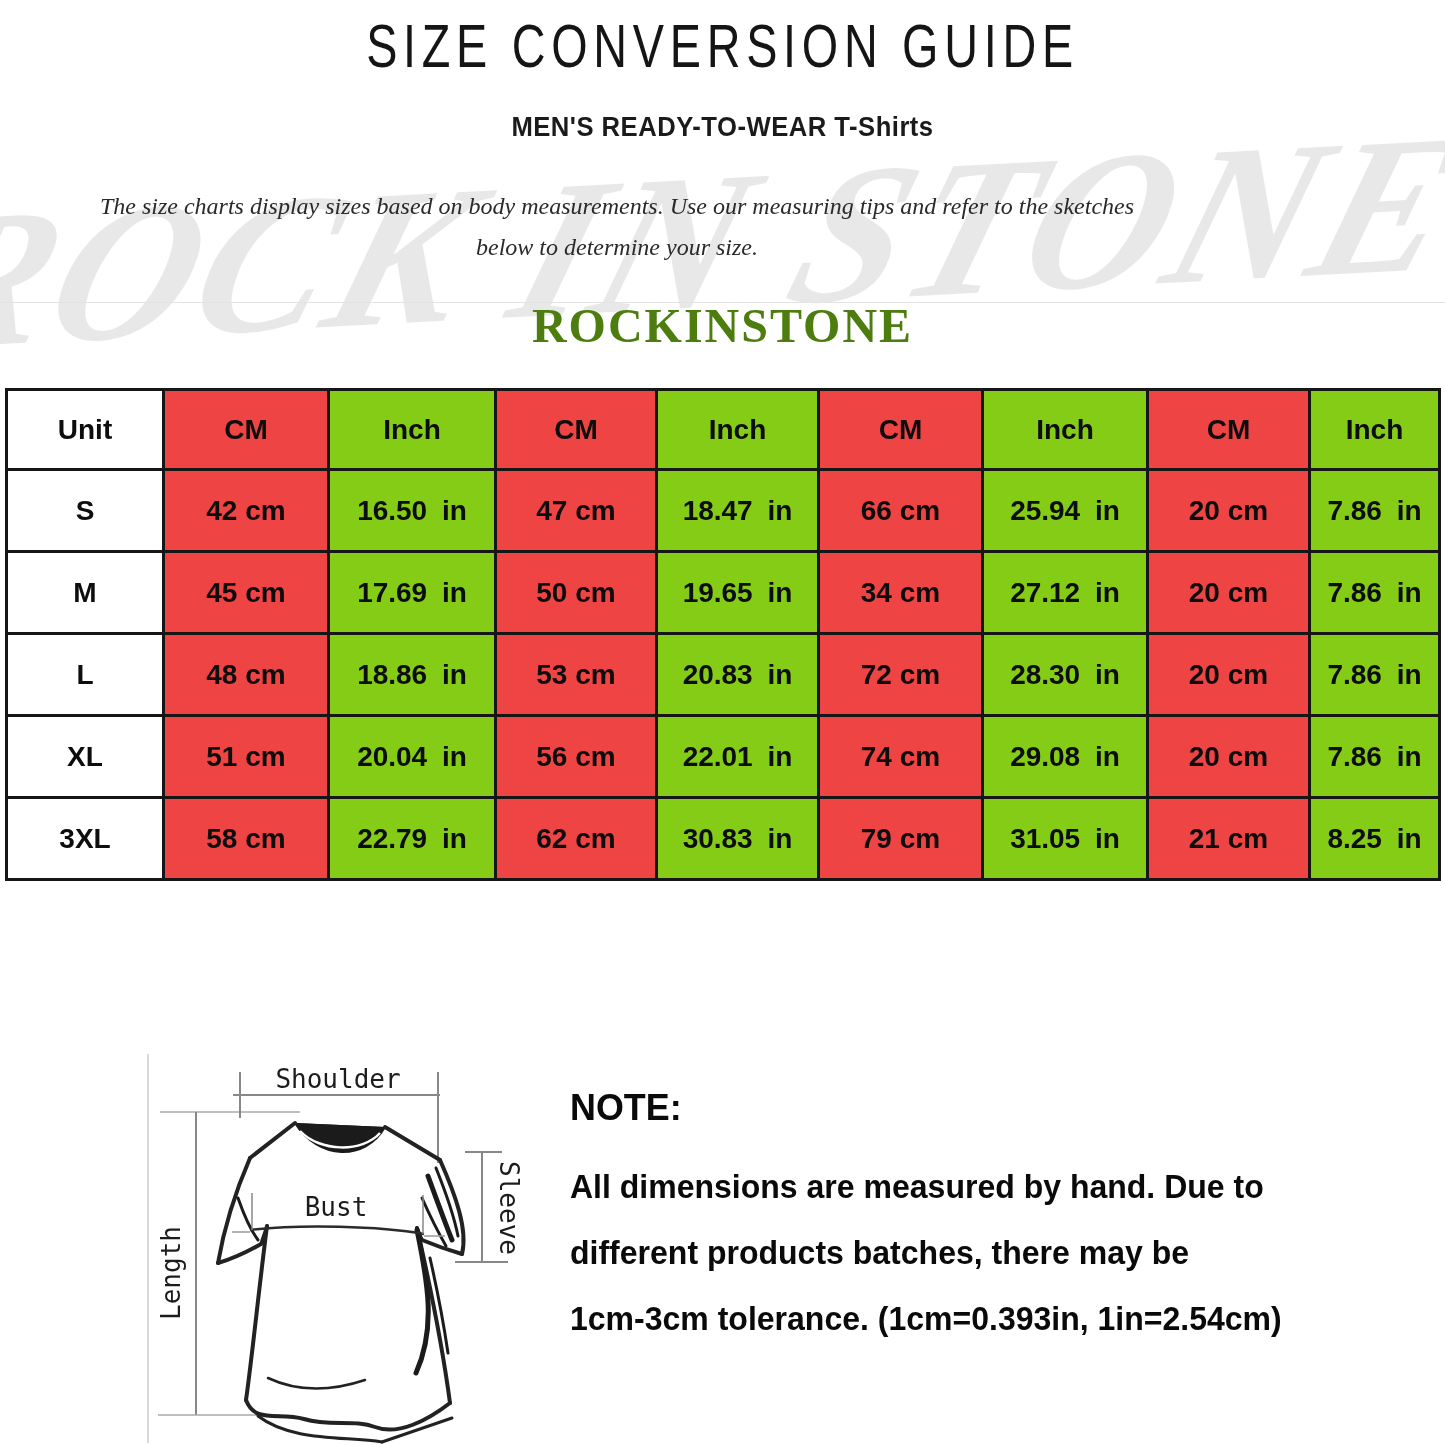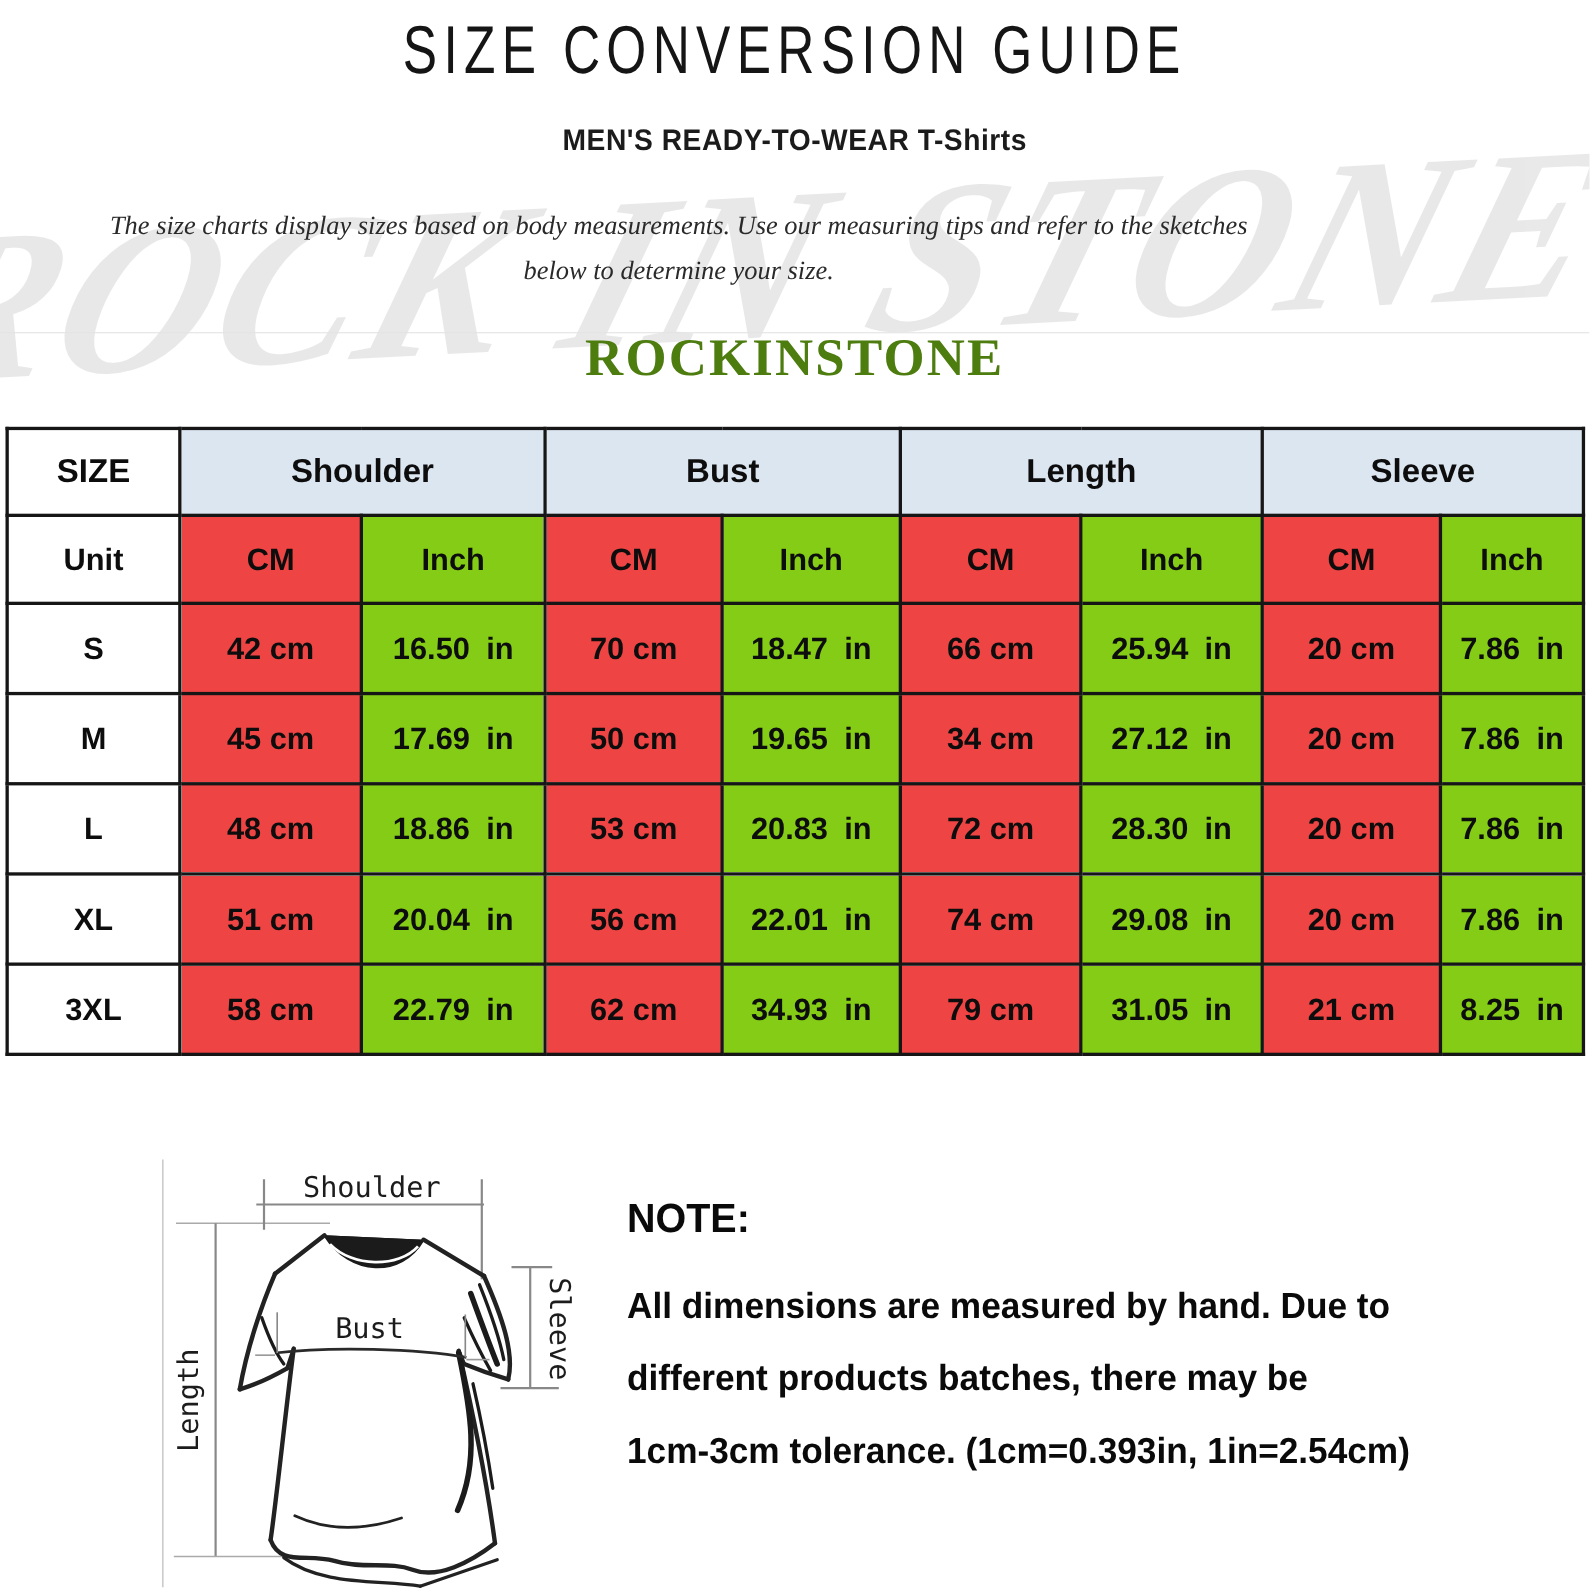--- a/index.html
+++ b/index.html
@@ -94,43 +94,36 @@
           <col style="width:165px">
           <col style="width:167px">
         <col style="width:161px">
           <col style="width:162px">
           <col style="width:164px">
         <col style="width:165px">
           <col style="width:162px">
           <col style="width:130px">
       </colgroup>
       <tbody>
-        <tr class="r-grp">
-          <th class="szc">SIZE</th>
-          <th class="grp" colspan="2">Shoulder</th>
-          <th class="grp" colspan="2">Bust</th>
-          <th class="grp" colspan="2">Length</th>
-          <th class="grp" colspan="2">Sleeve</th>
-        </tr>
         <tr class="r-unit">
           <td class="lblc">Unit</td>
           <td class="cmc">CM</td>
           <td class="inc">Inch</td>
           <td class="cmc">CM</td>
           <td class="inc">Inch</td>
           <td class="cmc">CM</td>
           <td class="inc">Inch</td>
           <td class="cmc">CM</td>
           <td class="inc">Inch</td>
         </tr>
         <tr class="r-data">
           <td class="szc">S</td>
           <td class="cmc">42 cm</td>
           <td class="inc">16.50 in</td>
-          <td class="cmc">70 cm</td>
+          <td class="cmc">47 cm</td>
           <td class="inc">18.47 in</td>
           <td class="cmc">66 cm</td>
           <td class="inc">25.94 in</td>
           <td class="cmc">20 cm</td>
           <td class="inc">7.86 in</td>
         </tr>
         <tr class="r-data">
           <td class="szc">M</td>
           <td class="cmc">45 cm</td>
           <td class="inc">17.69 in</td>
@@ -161,21 +154,21 @@
           <td class="cmc">74 cm</td>
           <td class="inc">29.08 in</td>
           <td class="cmc">20 cm</td>
           <td class="inc">7.86 in</td>
         </tr>
         <tr class="r-data">
           <td class="szc">3XL</td>
           <td class="cmc">58 cm</td>
           <td class="inc">22.79 in</td>
           <td class="cmc">62 cm</td>
-          <td class="inc">34.93 in</td>
+          <td class="inc">30.83 in</td>
           <td class="cmc">79 cm</td>
           <td class="inc">31.05 in</td>
           <td class="cmc">21 cm</td>
           <td class="inc">8.25 in</td>
         </tr>
       </tbody>
     </table>
 
     <svg class="diagram" viewBox="0 0 460 397">
 

